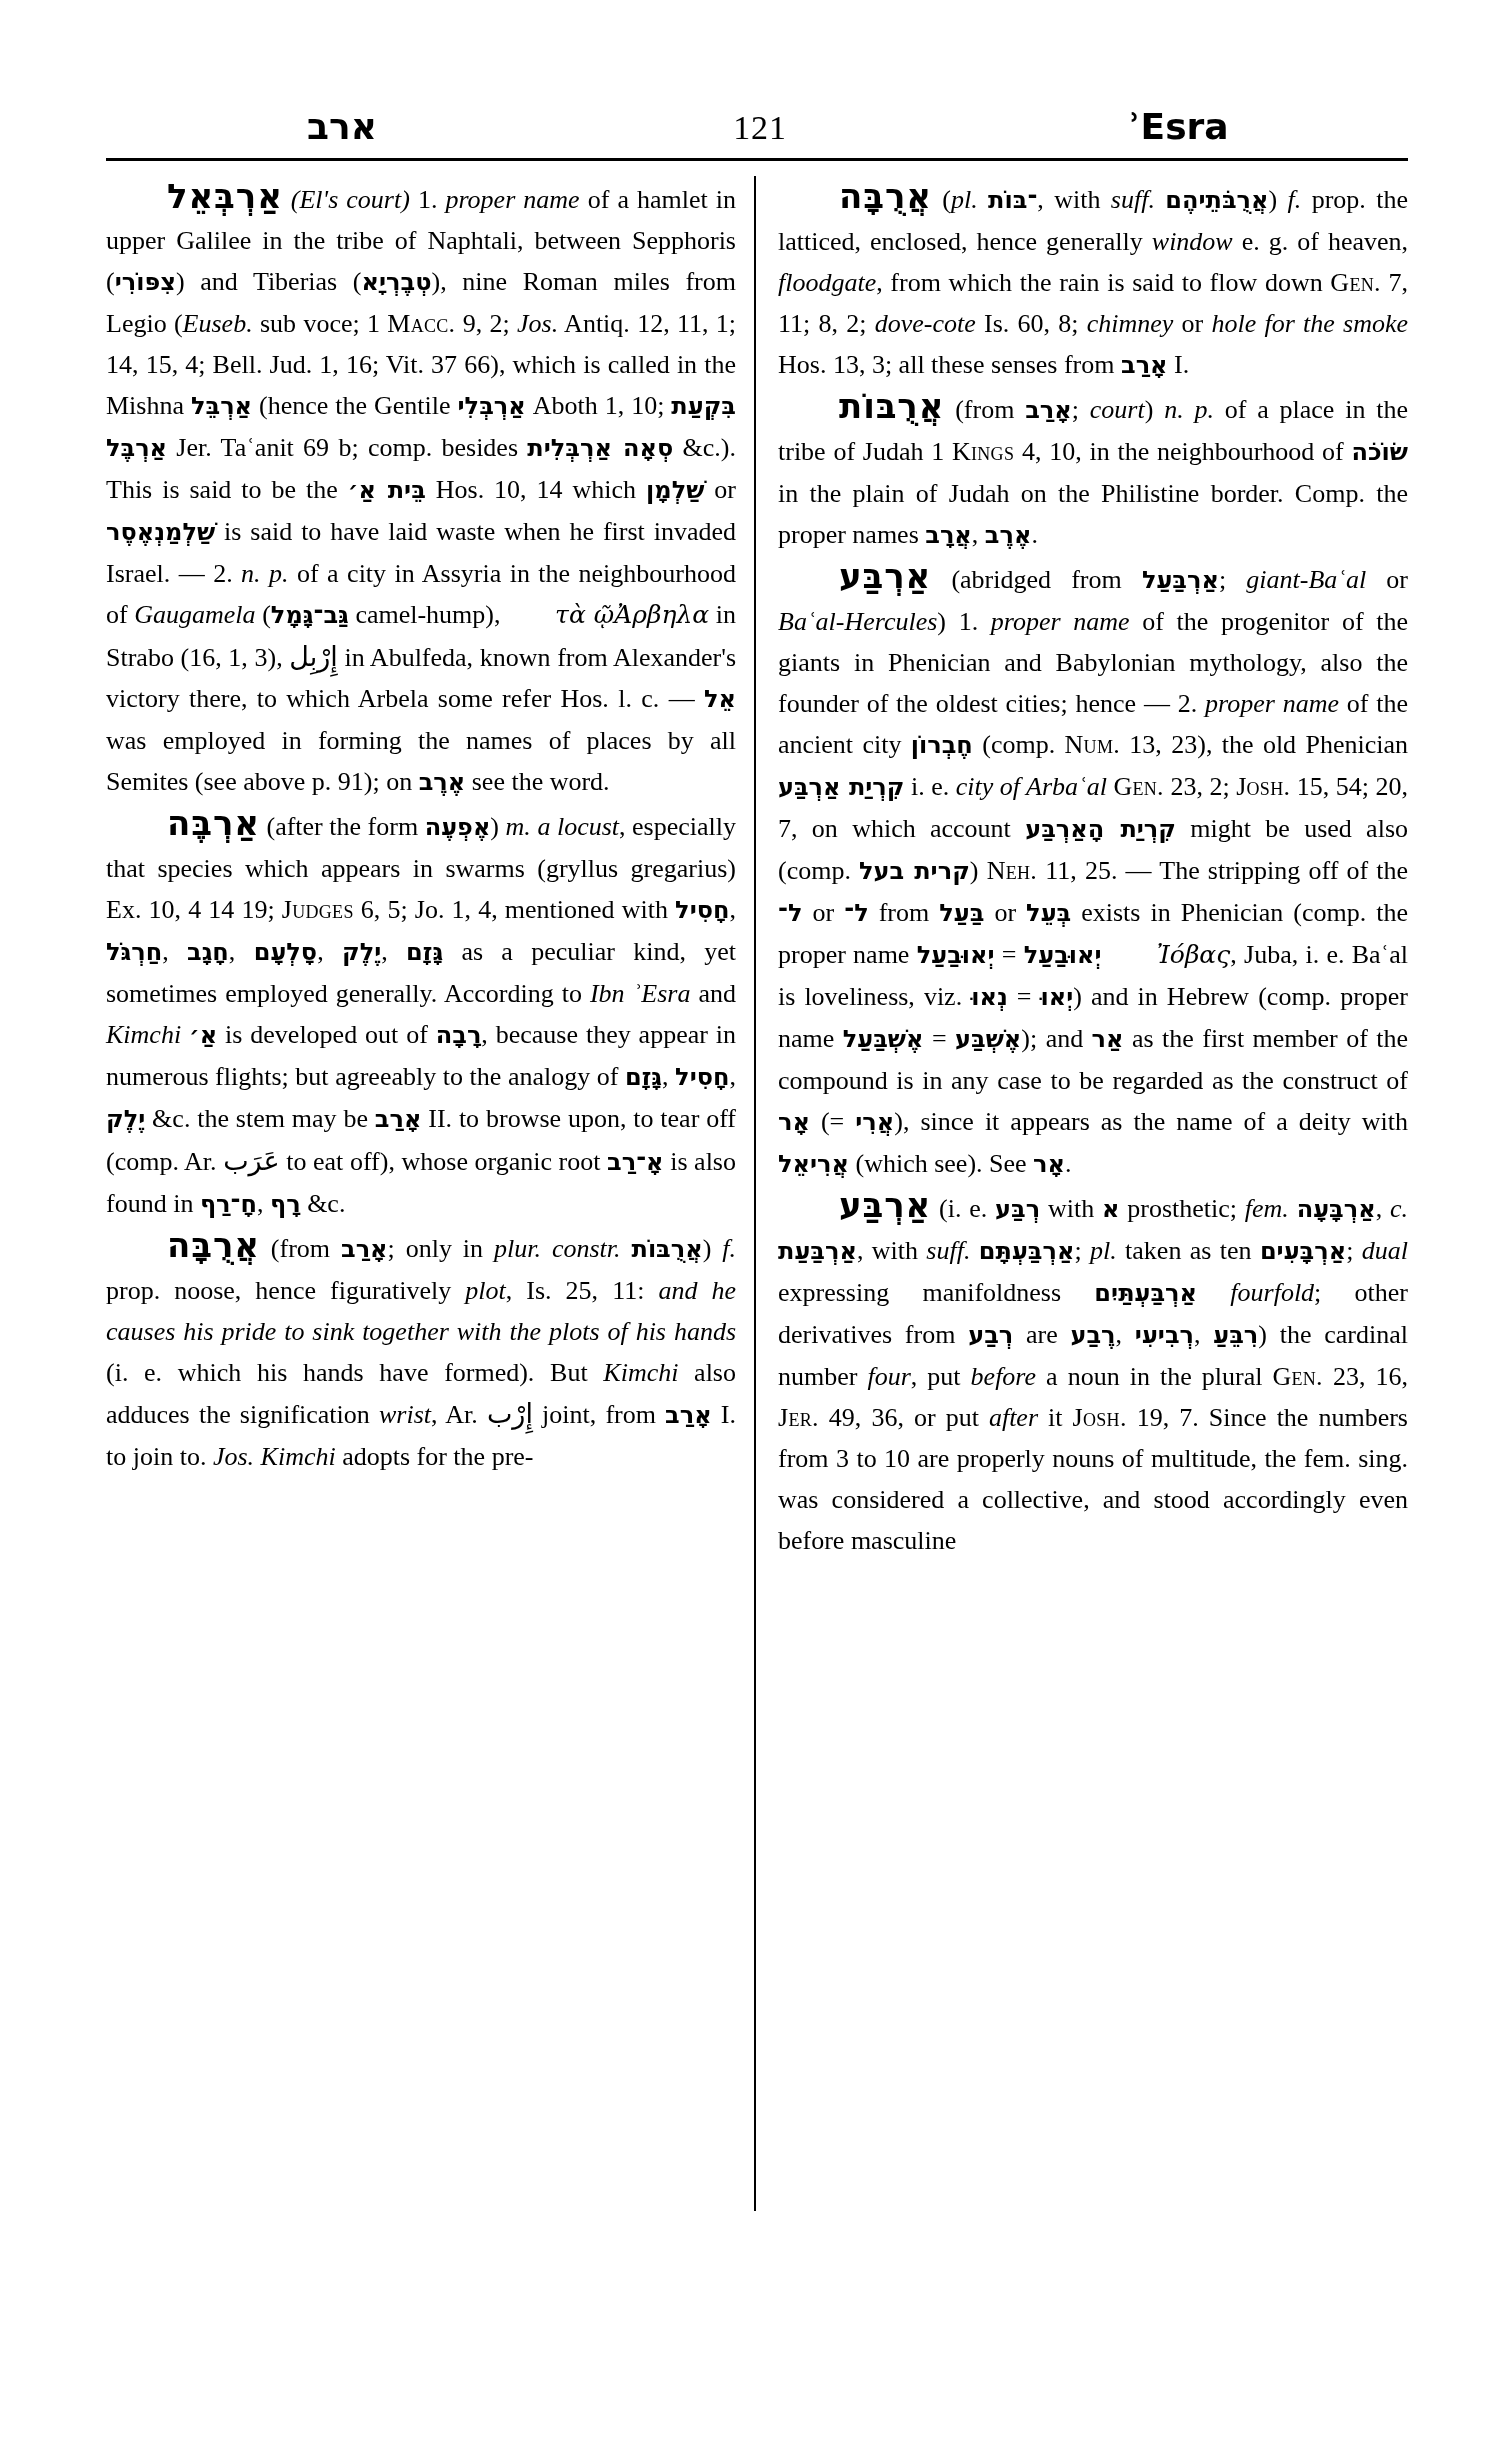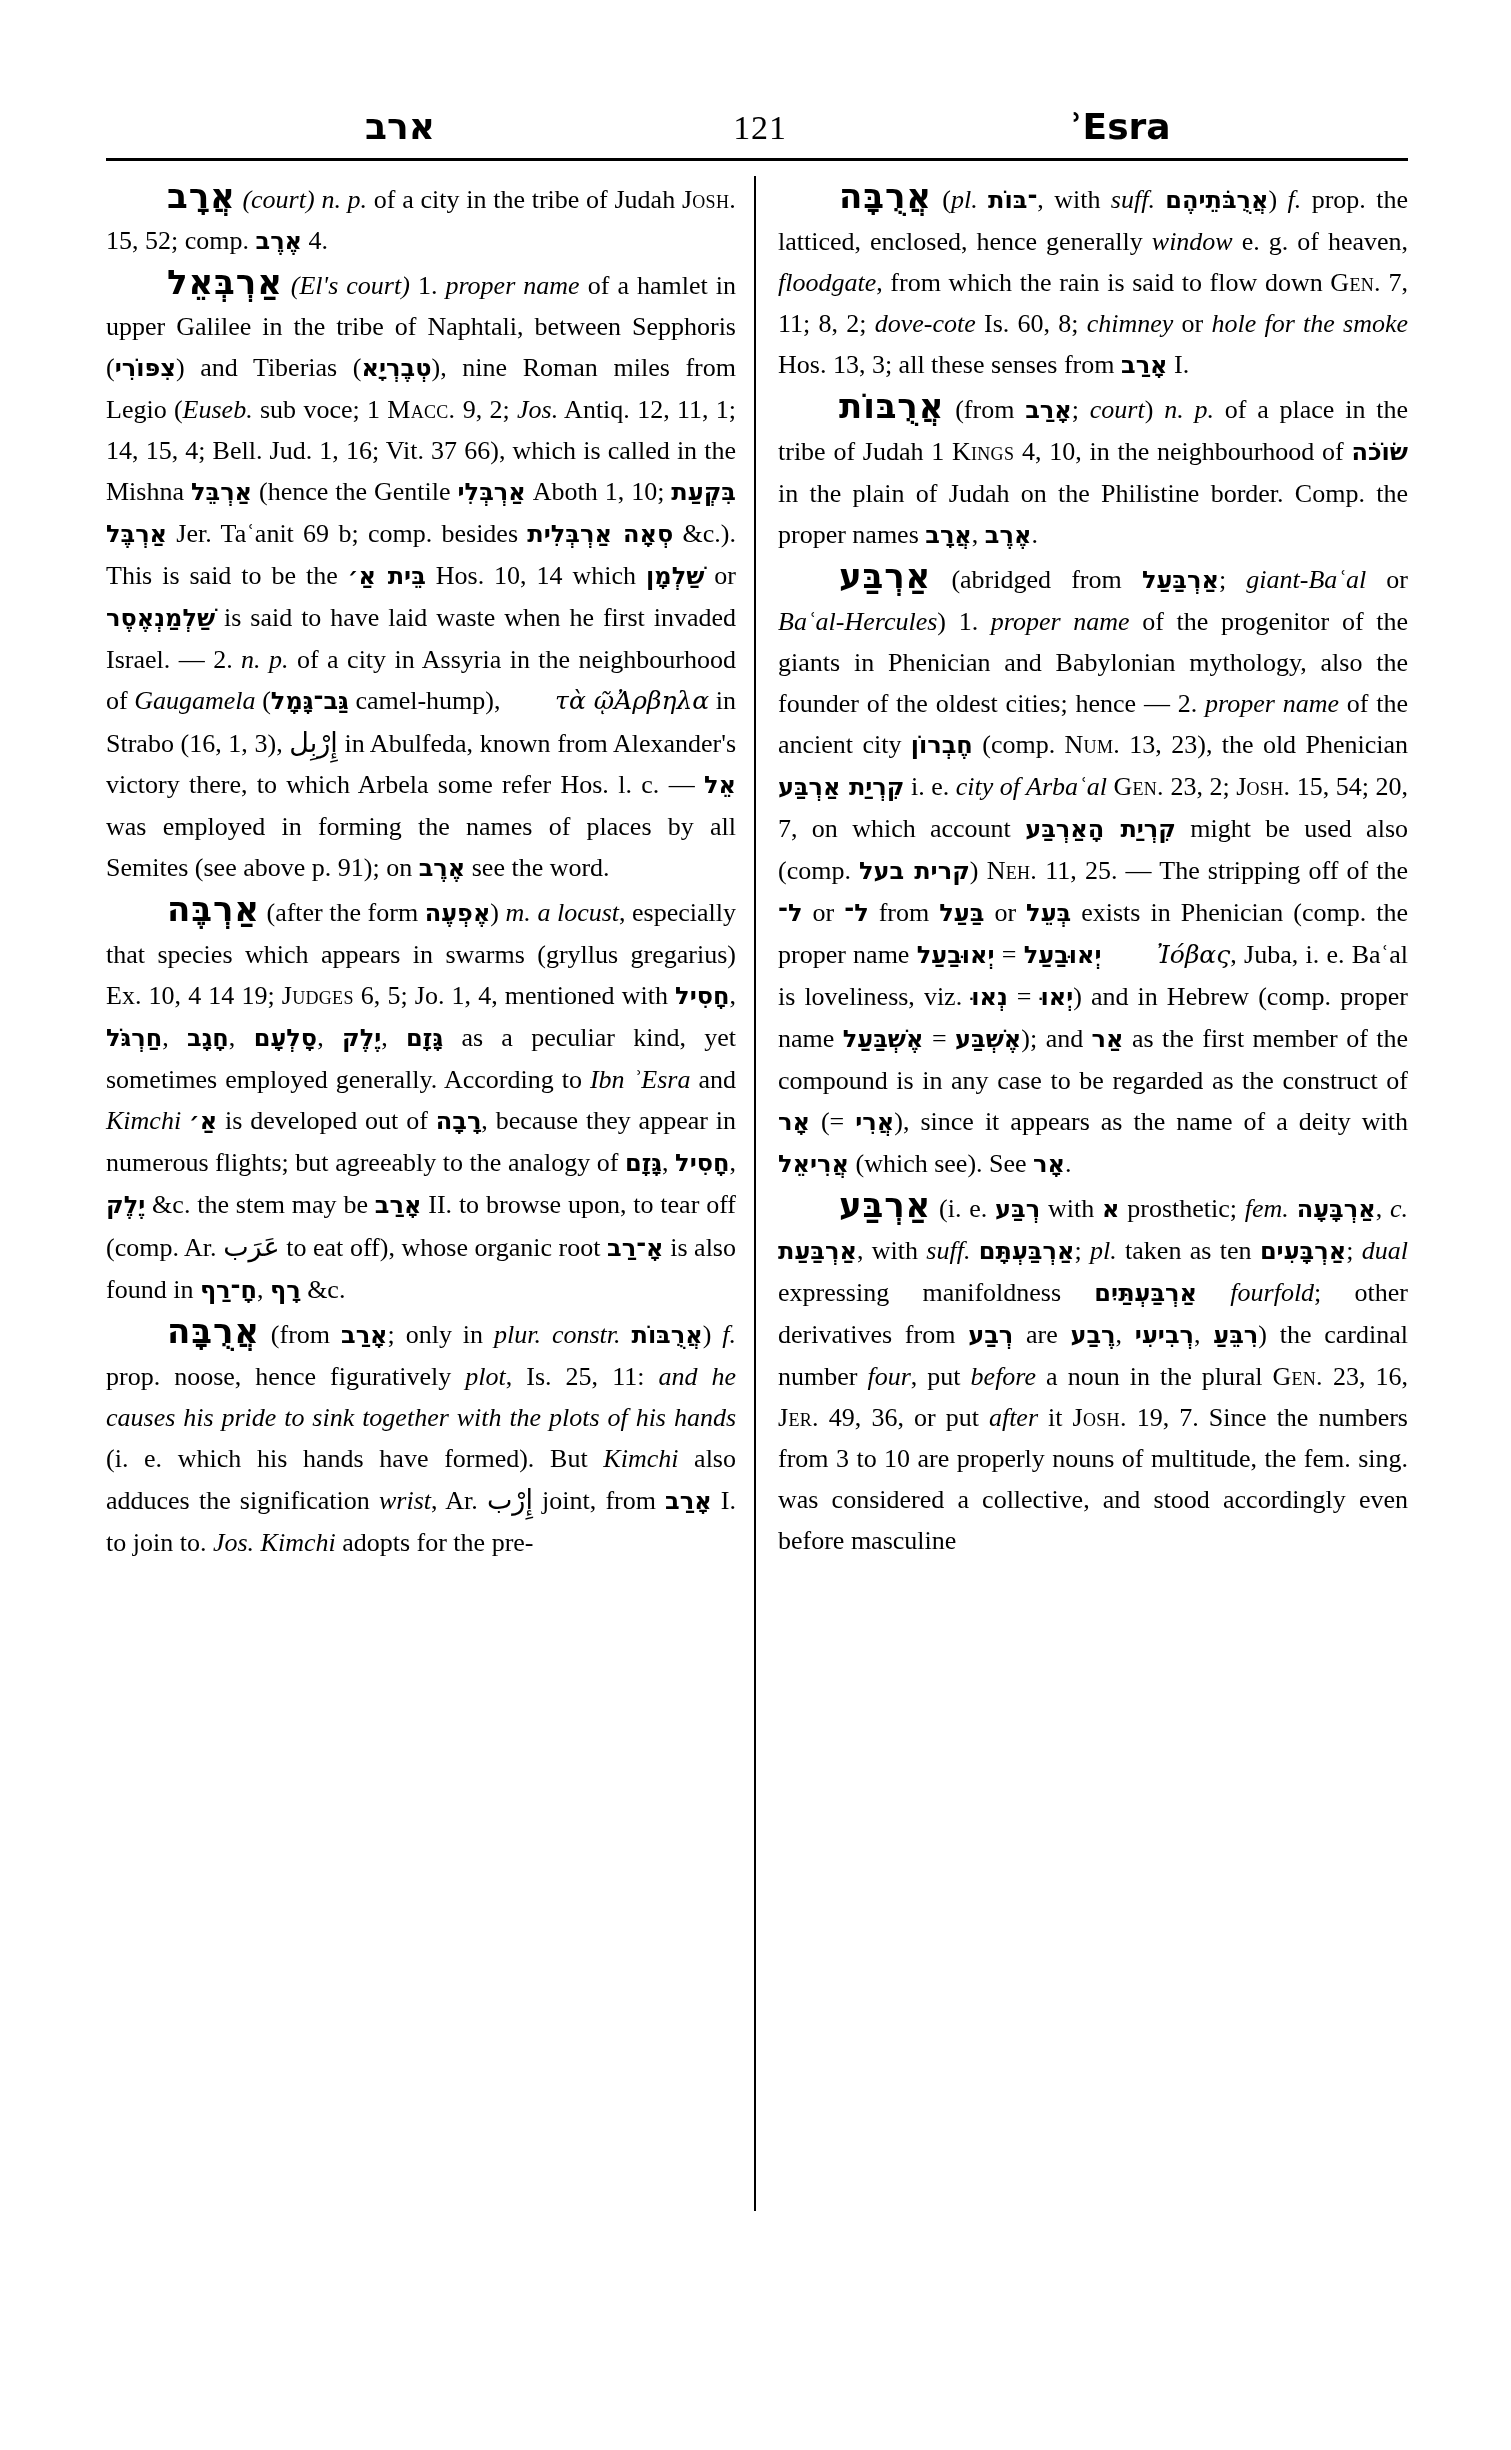--- a/index.html
+++ b/index.html
@@ -26,21 +26,21 @@
 
   
   .runhead {
     position: absolute;
     left: 162px;
     top: 86px;
     width: 1196px;
     height: 59px;
     display: flex;
     align-items: flex-end;
-    justify-content: center;
+    justify-content: space-between;
   }
   .runhead .heb {
     font-family: "DejaVu Sans", sans-serif;
     font-size: 36px;
     font-weight: 700;
     direction: rtl;
     line-height: 1;
   }
   .runhead .folio {
     font-size: 34px;
@@ -141,21 +141,20 @@
     <div class="slot-mid folio">121</div>
     <div class="slot-right heb">ʾEsra</div>
   </div>
 
   <div class="rule"></div>
   <div class="divider"></div>
 
   <div class="cols">
 
     <div class="col" id="left-col">
-        <p class="entry"><span class="heb-lemma">אֲרָב</span> <span><span class="it">(court)</span> <span class="it">n. p.</span> of a city in the tribe of Judah <span class="sc">Josh.</span> 15, 52; comp. <span class="heb">אֶרֶב</span> 4.</span></p>
         <p class="entry"><span class="heb-lemma">אַרְבְּאֵל</span> <span><span class="it">(El's court)</span> 1. <span class="it">proper name</span> of a hamlet in upper Galilee in the tribe of Naphtali, between Sepphoris (<span class="heb">צִפּוֹרִי</span>) and Tiberias (<span class="heb">טְבֶרְיָא</span>), nine Roman miles from Legio (<span class="it">Euseb.</span> sub voce; 1 <span class="sc">Macc.</span> 9, 2; <span class="it">Jos.</span> Antiq. 12, 11, 1; 14, 15, 4; Bell. Jud. 1, 16; Vit. 37 66), which is called in the Mishna <span class="heb">אַרְבֵּל</span> (hence the Gentile <span class="heb">אַרְבְּלִי</span> Aboth 1, 10; <span class="heb">בִּקְעַת אַרְבֶּל</span> Jer. Taʿanit 69 b; comp. besides <span class="heb">סְאָה אַרְבְּלִית</span> &amp;c.). This is said to be the <span class="heb">בֵּית אַ׳</span> Hos. 10, 14 which <span class="heb">שַׁלְמָן</span> or <span class="heb">שַׁלְמַנְאֶסֶר</span> is said to have laid waste when he first invaded Israel. — 2. <span class="it">n. p.</span> of a city in Assyria in the neighbourhood of <span class="it">Gaugamela</span> (<span class="heb">גַּב־גָּמָל</span> camel-hump), <span class="grk">τὰ ῷἈρβηλα</span> in Strabo (16, 1, 3), <span class="arb">إِرْبِل</span> in Abulfeda, known from Alexander's victory there, to which Arbela some refer Hos. l. c. — <span class="heb">אֵל</span> was employed in forming the names of places by all Semites (see above p. 91); on <span class="heb">אֶרֶב</span> see the word.</span></p>
         <p class="entry"><span class="heb-lemma">אַרְבֶּה</span> <span>(after the form <span class="heb">אֶפְעֶה</span>) <span class="it">m.</span> <span class="it">a locust</span>, especially that species which appears in swarms (gryllus gregarius) Ex. 10, 4 14 19; <span class="sc">Judges</span> 6, 5; Jo. 1, 4, mentioned with <span class="heb">חָסִיל</span>, <span class="heb">חַרְגֹּל</span>, <span class="heb">חָגָב</span>, <span class="heb">סָלְעָם</span>, <span class="heb">יֶלֶק</span>, <span class="heb">גָּזָם</span> as a peculiar kind, yet sometimes employed generally. According to <span class="it">Ibn ʾEsra</span> and <span class="it">Kimchi</span> <span class="heb">אַ׳</span> is developed out of <span class="heb">רָבָה</span>, because they appear in numerous flights; but agreeably to the analogy of <span class="heb">גָּזָם</span>, <span class="heb">חָסִיל</span>, <span class="heb">יֶלֶק</span> &amp;c. the stem may be <span class="heb">אָרַב</span> II. to browse upon, to tear off (comp. Ar. <span class="arb">عَرَب</span> to eat off), whose organic root <span class="heb">אָ־רַב</span> is also found in <span class="heb">חָ־רַף</span>, <span class="heb">רָף</span> &amp;c.</span></p>
         <p class="entry"><span class="heb-lemma">אֲרֻבָּה</span> <span>(from <span class="heb">אָרַב</span>; only in <span class="it">plur. constr.</span> <span class="heb">אֲרֻבּוֹת</span>) <span class="it">f.</span> prop. noose, hence figuratively <span class="it">plot</span>, Is. 25, 11: <span class="it">and he causes his pride to sink together with the plots of his hands</span> (i. e. which his hands have formed). But <span class="it">Kimchi</span> also adduces the signification <span class="it">wrist</span>, Ar. <span class="arb">إِرْب</span> joint, from <span class="heb">אָרַב</span> I. to join to. <span class="it">Jos. Kimchi</span> adopts for the pre-</span></p>
       </div>
 
     <div class="col" id="right-col">
         <p class="entry"><span class="heb-lemma">אֲרֻבָּה</span> <span>(<span class="it">pl.</span> <span class="heb">־בּוֹת</span>, with <span class="it">suff.</span> <span class="heb">אֲרֻבֹּתֵיהֶם</span>) <span class="it">f.</span> prop. the latticed, enclosed, hence generally <span class="it">window</span> e. g. of heaven, <span class="it">floodgate</span>, from which the rain is said to flow down <span class="sc">Gen.</span> 7, 11; 8, 2; <span class="it">dove-cote</span> Is. 60, 8; <span class="it">chimney</span> or <span class="it">hole for the smoke</span> Hos. 13, 3; all these senses from <span class="heb">אָרַב</span> I.</span></p>
         <p class="entry"><span class="heb-lemma">אֲרֻבּוֹת</span> <span>(from <span class="heb">אָרַב</span>; <span class="it">court</span>) <span class="it">n. p.</span> of a place in the tribe of Judah 1 <span class="sc">Kings</span> 4, 10, in the neighbourhood of <span class="heb">שׂוֹכֹה</span> in the plain of Judah on the Philistine border. Comp. the proper names <span class="heb">אֲרָב</span>, <span class="heb">אֶרֶב</span>.</span></p>
         <p class="entry"><span class="heb-lemma">אַרְבַּע</span> <span>(abridged from <span class="heb">אַרְבַּעַל</span>; <span class="it">giant-Baʿal</span> or <span class="it">Baʿal-Hercules</span>) 1. <span class="it">proper name</span> of the progenitor of the giants in Phenician and Babylonian mythology, also the founder of the oldest cities; hence — 2. <span class="it">proper name</span> of the ancient city <span class="heb">חֶבְרוֹן</span> (comp. <span class="sc">Num.</span> 13, 23), the old Phenician <span class="heb">קִרְיַת אַרְבַּע</span> i. e. <span class="it">city of Arbaʿal</span> <span class="sc">Gen.</span> 23, 2; <span class="sc">Josh.</span> 15, 54; 20, 7, on which account <span class="heb">קִרְיַת הָאַרְבַּע</span> might be used also (comp. <span class="heb">קרית בעל</span>) <span class="sc">Neh.</span> 11, 25. — The stripping off of the <span class="heb">ל־</span> or <span class="heb">ל־</span> from <span class="heb">בַּעַל</span> or <span class="heb">בְּעֵל</span> exists in Phenician (comp. the proper name <span class="heb">יְאוּבַעַל</span> = <span class="heb">יְאוּבַעַל</span> <span class="grk">Ἰόβας</span>, Juba, i. e. Baʿal is loveliness, viz. <span class="heb">נְאוּ</span> = <span class="heb">יְאוּ</span>) and in Hebrew (comp. proper name <span class="heb">אֶשְׁבַּעַל</span> = <span class="heb">אֶשְׁבַּע</span>); and <span class="heb">אַר</span> as the first member of the compound is in any case to be regarded as the construct of <span class="heb">אָר</span> (= <span class="heb">אֲרִי</span>), since it appears as the name of a deity with <span class="heb">אֲרִיאֵל</span> (which see). See <span class="heb">אָר</span>.</span></p>
         <p class="entry"><span class="heb-lemma">אַרְבַּע</span> <span>(i. e. <span class="heb">רְבַּע</span> with <span class="heb">א</span> prosthetic; <span class="it">fem.</span> <span class="heb">אַרְבָּעָה</span>, <span class="it">c.</span> <span class="heb">אַרְבַּעַת</span>, with <span class="it">suff.</span> <span class="heb">אַרְבַּעְתָּם</span>; <span class="it">pl.</span> taken as ten <span class="heb">אַרְבָּעִים</span>; <span class="it">dual</span> expressing manifoldness <span class="heb">אַרְבַּעְתַּיִם</span> <span class="it">fourfold</span>; other derivatives from <span class="heb">רְבַע</span> are <span class="heb">רֶבַע</span>, <span class="heb">רְבִיעִי</span>, <span class="heb">רִבֵּעַ</span>) the cardinal number <span class="it">four</span>, put <span class="it">before</span> a noun in the plural <span class="sc">Gen.</span> 23, 16, <span class="sc">Jer.</span> 49, 36, or put <span class="it">after</span> it <span class="sc">Josh.</span> 19, 7. Since the numbers from 3 to 10 are properly nouns of multitude, the fem. sing. was considered a collective, and stood accordingly even before masculine</span></p>

